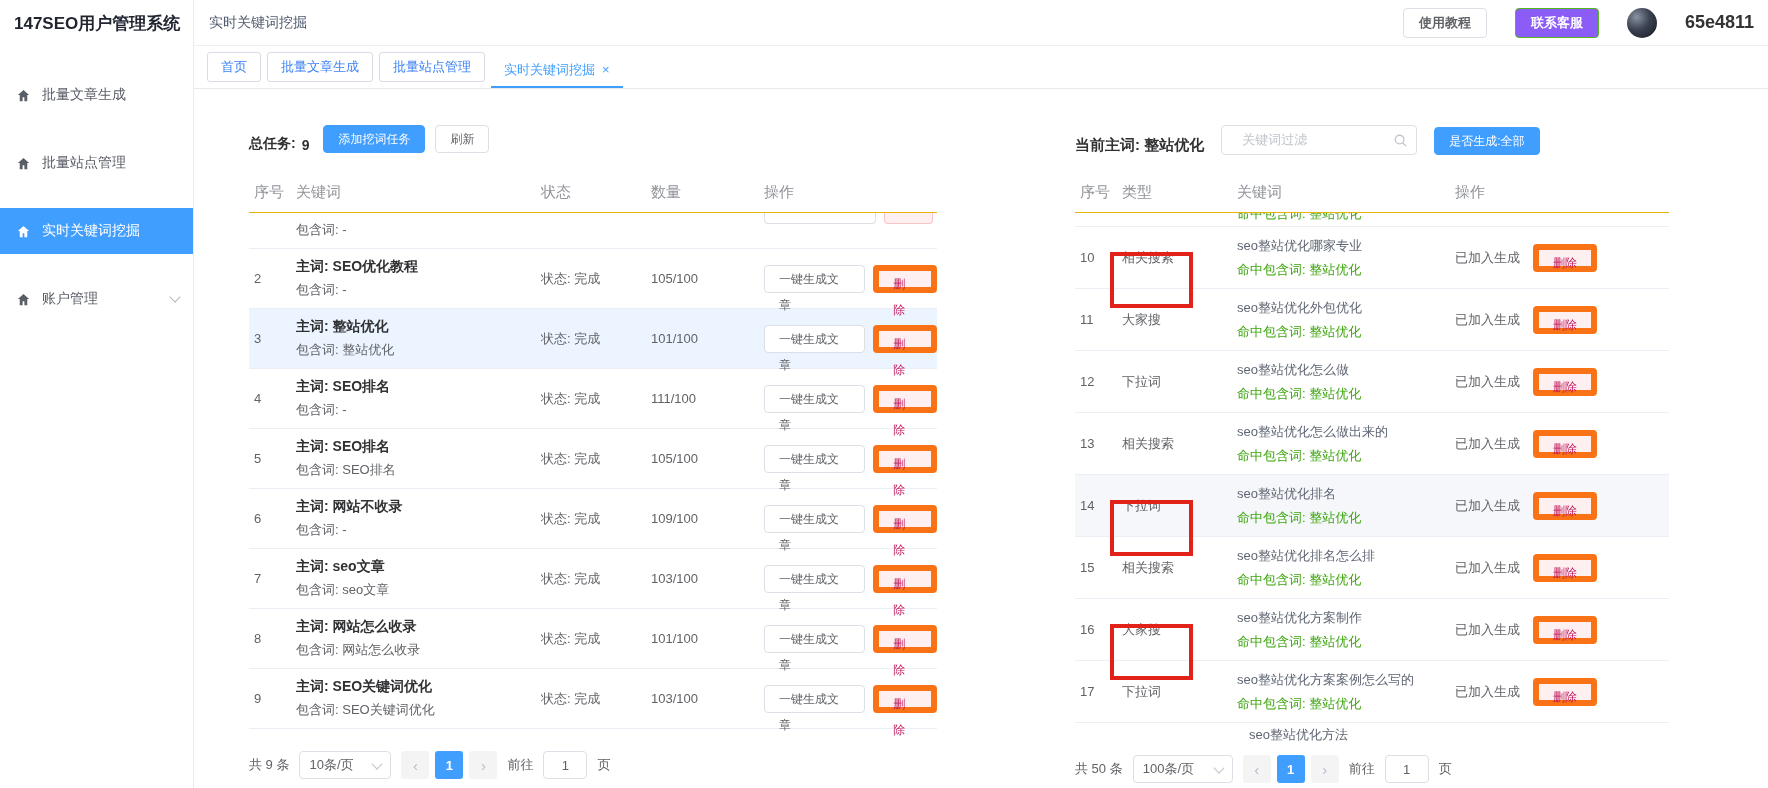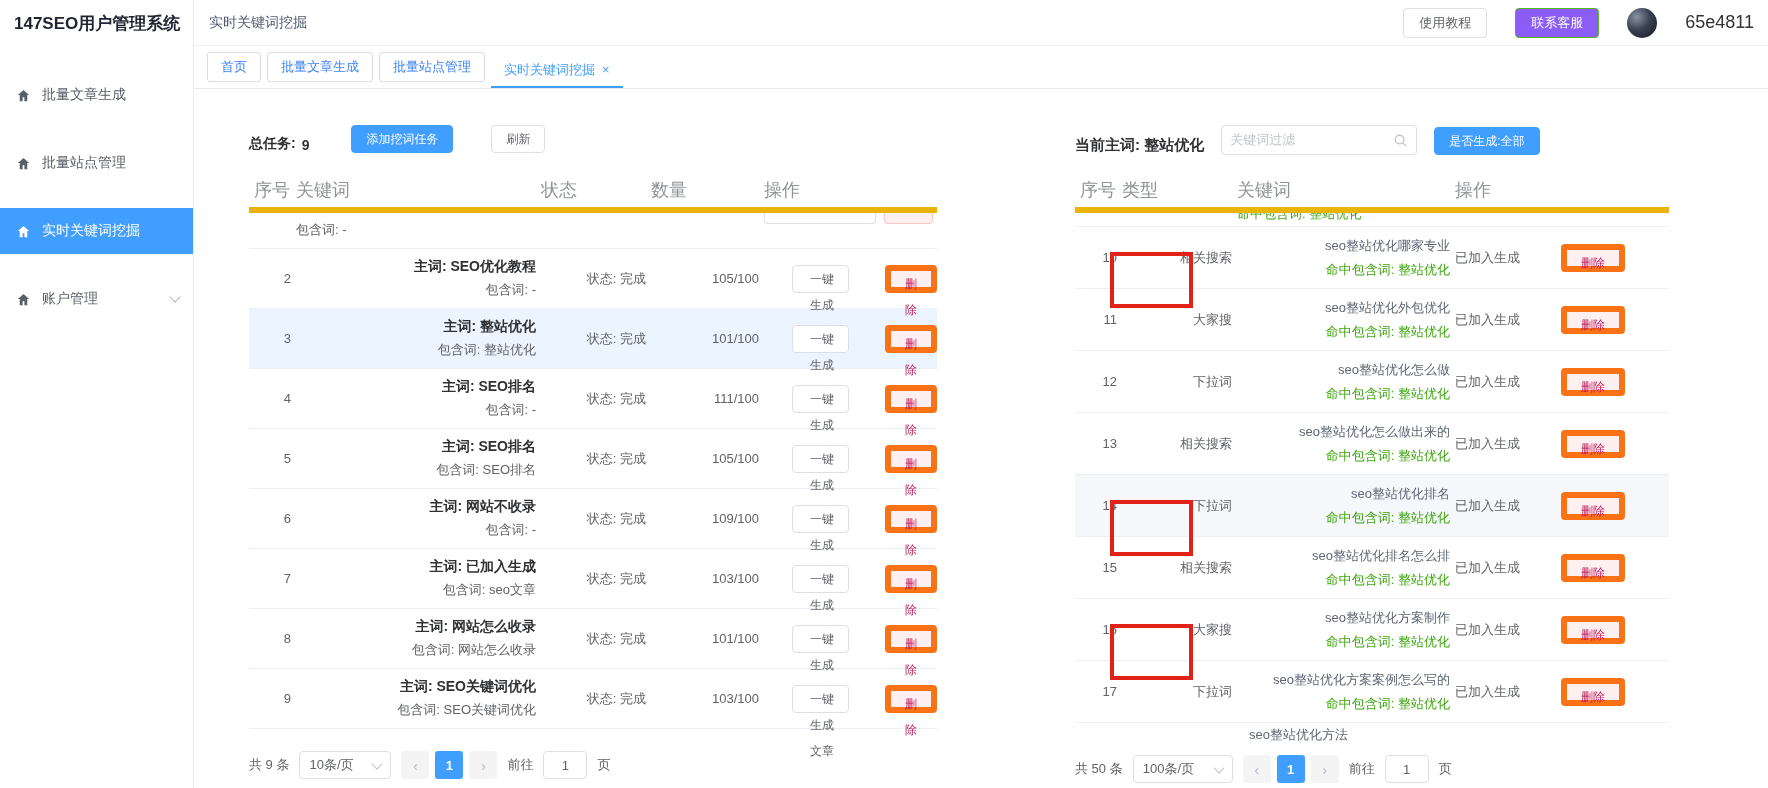--- a/index.html
+++ b/index.html
@@ -19,21 +19,21 @@
     padding:0 14px 0 16px; margin-bottom:22px; font-size:14px; color:#5a5e66; cursor:pointer; }
   .menu-item .mi-icon { display:flex; color:#5a5e66; }
   .menu-item.active { background:#409EFF; color:#fff; }
   .menu-item.active .mi-icon { color:#fff; }
   .chev { width:8px; height:8px; border-right:1.5px solid #b6bac1; border-bottom:1.5px solid #b6bac1;
     transform:rotate(45deg); margin-left:auto; margin-top:-4px; }
   
   .topbar { position:absolute; left:194px; top:0; right:0; height:46px;
     border-bottom:1px solid #efefef; display:flex; align-items:center; background:#fff; }
   .breadcrumb { margin-left:15px; font-size:14px; color:#515a6e; }
-  .topbar-right { margin-left:auto; display:flex; align-items:center; gap:28px; padding-right:10px; }
+  .topbar-right { margin-left:auto; display:flex; align-items:center; gap:28px; padding-right:10px;font-weight:bold; }
   .btn { border-radius:4px; font-size:13px; height:30px; line-height:28px; padding:0 15px;
     cursor:pointer; white-space:nowrap; display:inline-block; }
   .btn-outline { border:1px solid #dcdfe6; background:#fff; color:#606266; }
   .btn-green { border:1px solid #52B81C; background:#8b5cf6; color:#fff; }
   .avatar { width:30px; height:30px; border-radius:50%;
     background:radial-gradient(circle at 32% 30%, #8a93a3 0%, #3a4150 45%, #14181f 100%); }
   .username { font-size:18px; color:#333; padding-right:4px; }
   
   .tabbar { position:absolute; left:194px; top:46px; right:0; height:43px;
     border-bottom:1px solid #e8eaec; display:flex; align-items:flex-end; gap:6px;
@@ -44,38 +44,38 @@
     height:34px; line-height:32px; margin-bottom:0; display:flex; align-items:center; gap:7px; }
   .tab-close { font-size:13px; color:#409EFF; cursor:pointer; }
   
   .content { position:absolute; left:194px; top:89px; right:0; bottom:0; background:#fff; }
   .panel { position:absolute; top:36px; }
   .panel-left  { left:55px;  width:688px; }
   .panel-right { left:881px; width:594px; }
   .toolbar { display:flex; align-items:flex-end; height:28px; }
   .total-label, .total-value { font-size:14px; font-weight:700; color:#303133; }
   .total-value { margin:0 14px 0 6px; }
-  .btn-sm { border-radius:4px; font-size:12px; height:28px; line-height:26px; padding:0 14px; cursor:pointer;margin-left:28px; }
+  .btn-sm { border-radius:4px; font-size:12px; height:28px; line-height:26px; padding:0 14px; cursor:pointer; }
   .btn-primary { background:#409EFF; border:1px solid #409EFF; color:#fff; }
   .btn-plain { background:#fff; border:1px solid #dcdfe6; color:#606266; }
   .btn-danger { background:#fef0f0; border:6px solid #f97316; color:#be185d; }
   
   .rp-title { font-size:15px; font-weight:700; color:#303133; white-space:nowrap; }
   .filter-box { position:relative; width:196px; height:30px; border:1px solid #dcdfe6; border-radius:4px;
-    margin-left:17px; display:flex; align-items:center; padding:0 28px 0 8px; cursor:text; }
+    margin-left:17px; display:flex; align-items:center; padding:0 28px 0 20px; cursor:text; }
   .filter-placeholder { font-size:13px; color:#c0c4cc; }
   .search-ic { position:absolute; right:8px; top:7px; }
   .rp-genbtn { margin-left:17px; }
   
   .lgrid { display:grid; grid-template-columns:42px 245px 110px 113px 1fr; }
   .rgrid { display:grid; grid-template-columns:42px 115px 218px 1fr; }
-  .thead { margin-top:20px; height:40px; align-items:center; font-size:18px; color:#909399;
-    border-bottom:6px solid #eab308; }
+  .thead { margin-top:20px; height:40px; align-items:center; font-size:15px; color:#909399;
+    border-bottom:1px solid #eab308; }
   .thead > div { padding-left:5px; }
-  .trow { align-items:center; border-bottom:1px solid #ebeef5; font-size:13px; color:#606266;text-align:right; }
+  .trow { align-items:center; border-bottom:1px solid #ebeef5; font-size:13px; color:#606266; }
   .lrow { height:60px; }
   .rrow { height:62px; }
   .trow > div { padding-left:5px; }
   .trow.selected { background:#ecf5ff; }
   .trow.hovered  { background:#f5f7fa; }
   .kw-main { font-size:14px; font-weight:700; color:#303133; margin-bottom:5px; white-space:nowrap; }
   .kw-sub  { font-size:13px; color:#606266; white-space:nowrap; }
   .kw1 { font-size:13px; color:#5f6673; margin-bottom:6px; white-space:nowrap; }
   .kw2 { font-size:13px; color:#3DA50E; white-space:nowrap; }
   .ops { display:flex; align-items:center; gap:8px; }
@@ -264,21 +264,21 @@
       <div>109/100</div>
       <div class="ops">
           <span class="btn-sm btn-plain">一键生成文章</span>
           <span class="btn-sm btn-danger">删除</span>
         </div>
     </div>
 
     <div class="trow lrow lgrid">
       <div>7</div>
       <div>
-          <div class="kw-main">主词: 已加入生成</div>
+          <div class="kw-main">主词: seo文章</div>
           <div class="kw-sub">包含词: seo文章</div>
         </div>
       <div>状态: 完成</div>
       <div>103/100</div>
       <div class="ops">
           <span class="btn-sm btn-plain">一键生成文章</span>
           <span class="btn-sm btn-danger">删除</span>
         </div>
     </div>
 

